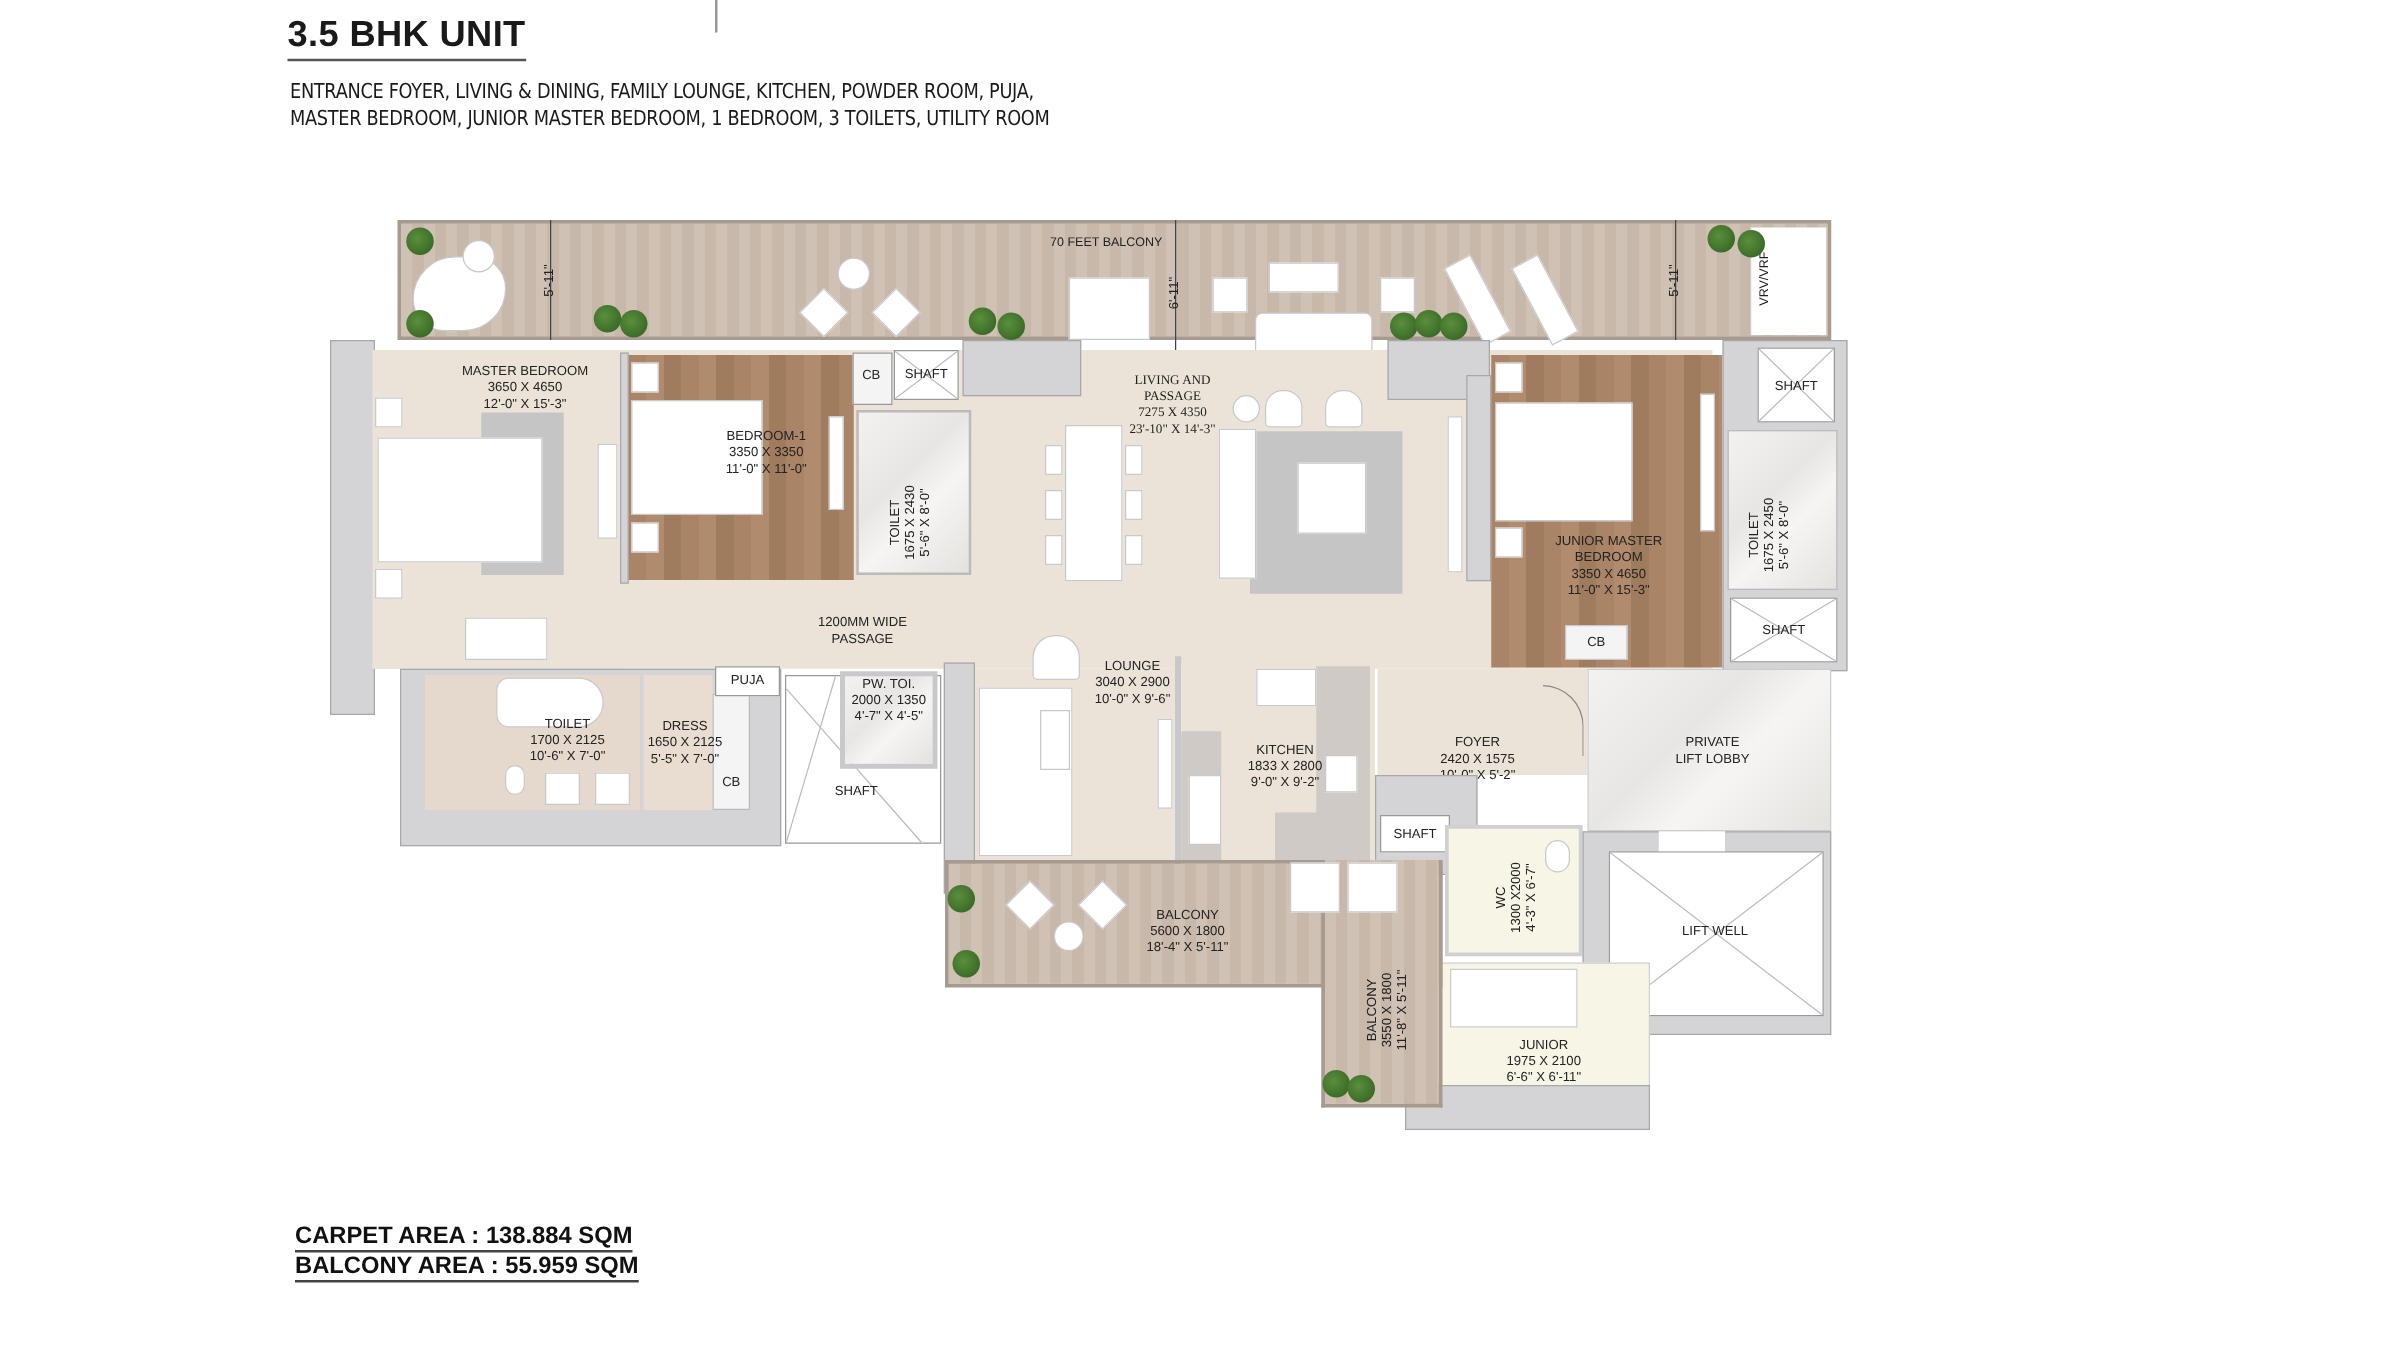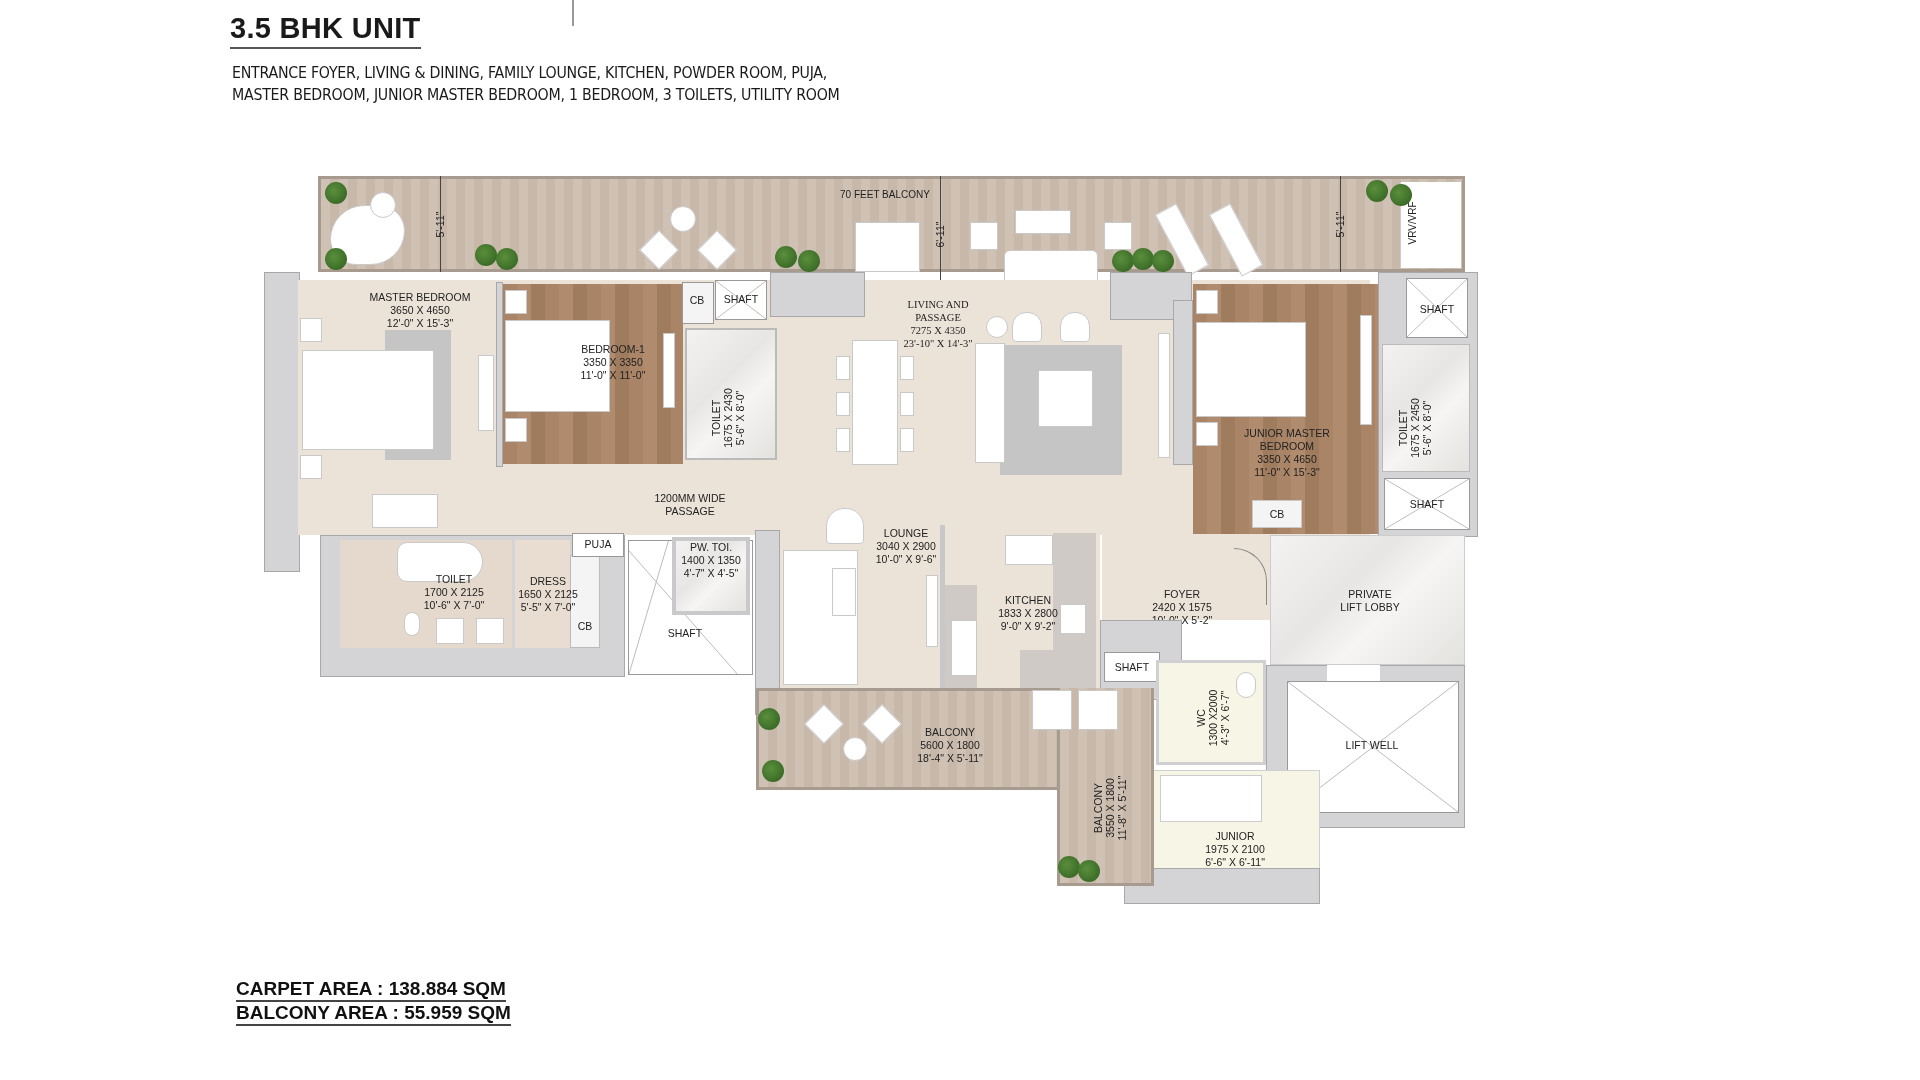--- a/index.html
+++ b/index.html
@@ -208,21 +208,21 @@
     <svg class="x" viewBox="0 0 125 135" preserveAspectRatio="none">
         <line x1="40" y1="0" x2="0" y2="135" stroke="#bbb"></line>
         <line x1="0" y1="10" x2="110" y2="135" stroke="#bbb"></line>
       </svg>
   </div>
   <div class="lbl" style="left:660px;top:627px;width:50px;">SHAFT</div>
 
   <div class="abs marble" style="left:672px;top:537px;width:78px;height:78px;border:4px solid #c9c9cb;box-sizing:border-box;"></div>
   <div class="lbl" style="left:672px;top:541px;width:78px;">
     <div>PW. TOI.</div>
-    <div>1400 X 1350</div>
+    <div>2000 X 1350</div>
     <div>4'-7" X 4'-5"</div>
   </div>
   <div class="abs wall" style="left:755px;top:530px;width:25px;height:185px;"></div>
 
   <div class="abs floor" style="left:780px;top:535px;width:160px;height:157px;"></div>
   <div class="furn" style="left:783px;top:550px;width:75px;height:135px;"></div>
   <div class="furn" style="left:832px;top:568px;width:24px;height:48px;"></div>
   <div class="furn" style="left:826px;top:508px;width:38px;height:36px;border-radius:18px 18px 4px 4px;"></div>
   <div class="furn" style="left:926px;top:575px;width:12px;height:72px;"></div>
   <div class="lbl" style="left:856px;top:527px;width:100px;">

